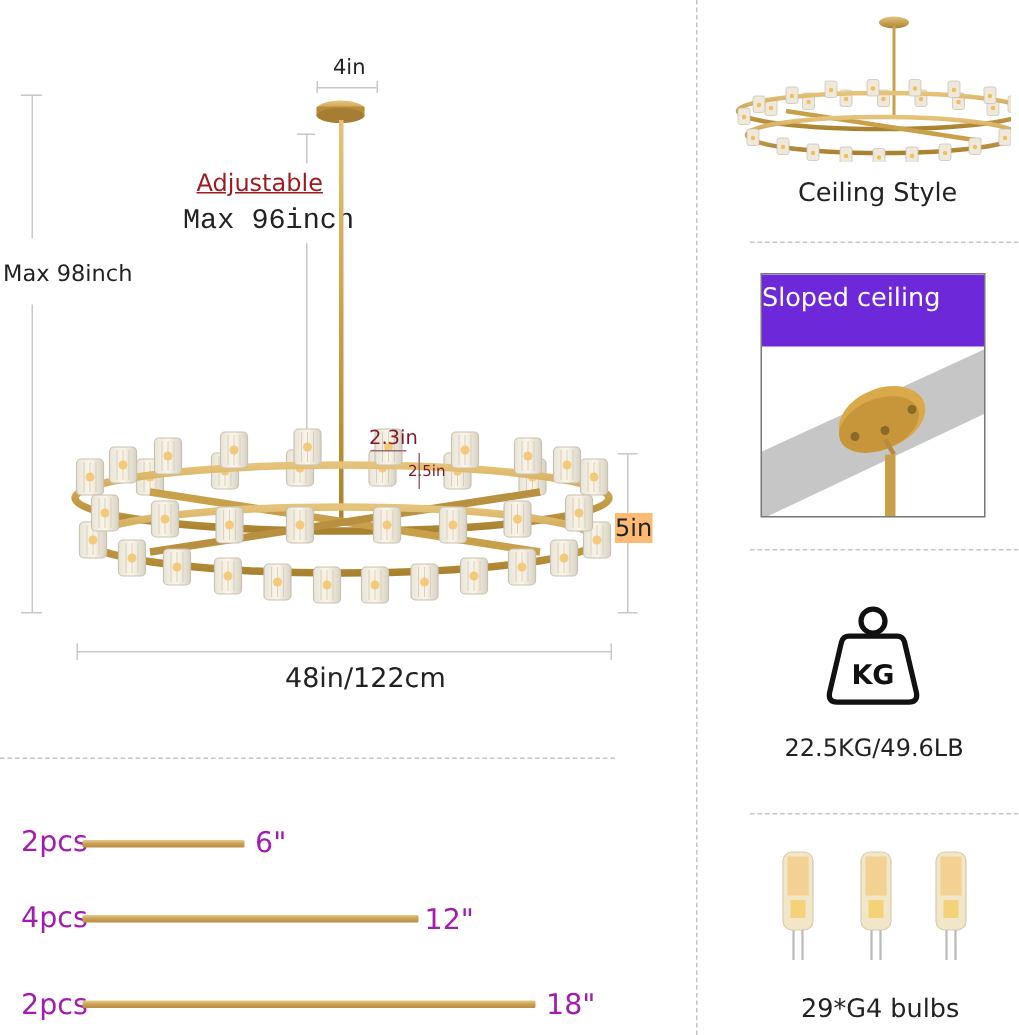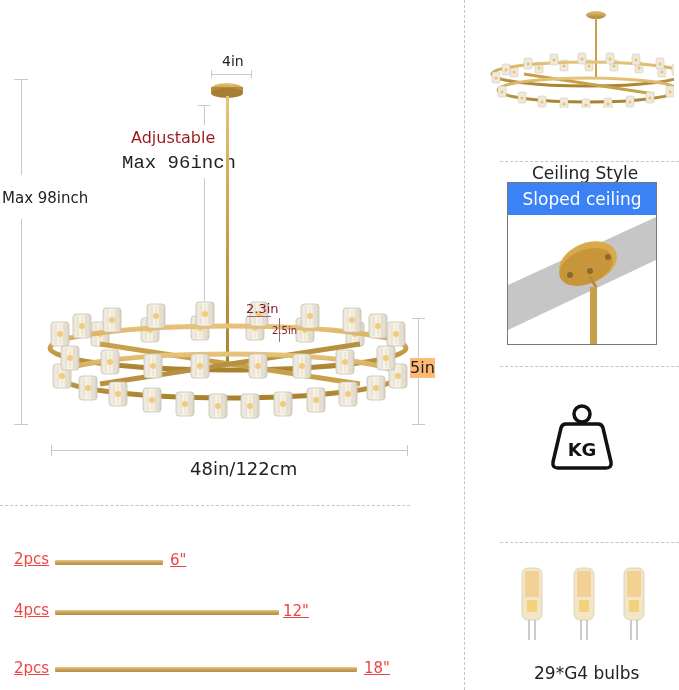--- a/index.html
+++ b/index.html
@@ -3,43 +3,43 @@
 <meta charset="utf-8">
 <style>
   html,body{margin:0;padding:0;background:#fff;}
   body{width:679px;height:690px;position:relative;overflow:hidden;font-family:"DejaVu Sans","Liberation Sans",sans-serif;color:#222;}
   .abs{position:absolute;}
   .txt{white-space:nowrap;line-height:1;}
   .dim-line{background:#c8c8c8;}
   .vdash{position:absolute;width:0;border-left:1px dashed #c4c4c4;}
   .hdash{position:absolute;height:0;border-top:1px dashed #c4c4c4;}
   .rod{position:absolute;height:5px;background:linear-gradient(#e8c98a,#c9a056 50%,#b88c42);border-radius:1px;}
-  .lbl{font-size:15px;color:#ef4444;text-decoration:underline;}
+  .lbl{font-size:19px;color:#a21caf;}
   .sloped-box{border:1px solid #777;background:#fff;overflow:hidden;}
-  .sloped-head{background:#3b82f6;color:#fff;font-size:17px;text-align:center;height:32px;line-height:32px;}
+  .sloped-head{background:#6d28d9;color:#fff;font-size:17px;text-align:left;height:48px;line-height:32px;}
 </style>
 </head>
 <body>
 
-<div class="abs" style="left:0;top:16px;width:460px;height:490px;">
+<div class="abs" style="left:0;top:0;width:460px;height:490px;">
 
   <div class="abs txt" style="left:222px;top:38px;font-size:14px;">4in</div>
   <div class="abs dim-line" style="left:211px;top:58px;width:40px;height:1px;"></div>
   <div class="abs dim-line" style="left:211px;top:54px;width:1px;height:8px;"></div>
   <div class="abs dim-line" style="left:251px;top:54px;width:1px;height:8px;"></div>
 
   <div class="abs dim-line" style="left:21px;top:63px;width:1px;height:96px;"></div>
   <div class="abs dim-line" style="left:14px;top:63px;width:14px;height:1px;"></div>
   <div class="abs txt" style="left:2px;top:175px;font-size:15px;">Max 98inch</div>
   <div class="abs dim-line" style="left:21px;top:203px;width:1px;height:205px;"></div>
   <div class="abs dim-line" style="left:14px;top:408px;width:14px;height:1px;"></div>
 
   <div class="abs dim-line" style="left:204px;top:89px;width:1px;height:20px;"></div>
   <div class="abs dim-line" style="left:198px;top:89px;width:12px;height:1px;"></div>
-  <div class="abs txt" style="left:131px;top:114px;font-size:16px;color:#9b1b1f;">Adjustable</div>
+  <div class="abs txt" style="left:131px;top:114px;font-size:16px;color:#9b1b1f;text-decoration:underline;">Adjustable</div>
   <div class="abs txt" style="left:122px;top:138px;font-size:19px;font-family:Liberation Mono, monospace;">Max 96inch</div>
   <div class="abs dim-line" style="left:204px;top:162px;width:1px;height:140px;"></div>
   <div class="abs dim-line" style="left:198px;top:302px;width:12px;height:1px;"></div>
 
   <svg class="abs" style="left:40px;top:60px;" width="380" height="360" viewBox="0 0 380 360">
     <defs>
       <linearGradient id="gold" x1="0" y1="0" x2="0" y2="1">
         <stop offset="0" stop-color="#e6c37a"></stop>
         <stop offset="0.5" stop-color="#c9a04a"></stop>
         <stop offset="1" stop-color="#a9822f"></stop>
@@ -183,21 +183,21 @@
     <use href="#s2" x="18" y="84"></use>
       <use href="#s2" x="38" y="90"></use>
       <use href="#s2" x="58" y="94"></use>
       <use href="#s2" x="80" y="96"></use>
       <use href="#s2" x="102" y="97"></use>
       <use href="#s2" x="124" y="96"></use>
       <use href="#s2" x="146" y="94"></use>
       <use href="#s2" x="166" y="90"></use>
       <use href="#s2" x="186" y="84"></use>
   </svg>
-  <div class="abs txt" style="left:62px;top:121px;font-size:17px;margin-top:44px;">Ceiling Style</div>
+  <div class="abs txt" style="left:62px;top:121px;font-size:17px;">Ceiling Style</div>
   <div class="hdash" style="left:30px;top:161px;width:179px;"></div>
 
   <div class="abs sloped-box" style="left:37px;top:182px;width:148px;height:161px;">
     <div class="sloped-head">Sloped ceiling</div>
     <svg width="148" height="129" viewBox="0 0 148 129" style="display:block;">
       <polygon points="0,70 148,2 148,45 0,115" fill="#c6c6c6"></polygon>
       <ellipse cx="80" cy="48" rx="30" ry="20" fill="#d9a94a" transform="rotate(-22 80 48)"></ellipse>
       <ellipse cx="78" cy="52" rx="28" ry="17" fill="#c8963a" transform="rotate(-22 78 52)"></ellipse>
       <circle cx="62" cy="60" r="3" fill="#8a6a28"></circle>
       <circle cx="100" cy="42" r="3" fill="#8a6a28"></circle>
@@ -207,20 +207,21 @@
     </svg>
   </div>
 
   <div class="hdash" style="left:30px;top:366px;width:179px;"></div>
 
   <svg class="abs" style="left:80px;top:402px;" width="64" height="70" viewBox="0 0 64 70">
     <circle cx="32" cy="12" r="8" fill="none" stroke="#111" stroke-width="3.5"></circle>
     <path d="M16 22 L48 22 Q52 22 53 26 L61 60 Q62 66 56 66 L8 66 Q2 66 3 60 L11 26 Q12 22 16 22 Z" fill="none" stroke="#111" stroke-width="3.5" stroke-linejoin="round"></path>
     <text x="32" y="54" text-anchor="middle" font-family="DejaVu Sans, sans-serif" font-weight="bold" font-size="18" fill="#111">KG</text>
   </svg>
+  <div class="abs txt" style="left:53px;top:491px;font-size:16px;">22.5KG/49.6LB</div>
 
   <div class="hdash" style="left:30px;top:542px;width:179px;"></div>
 
   <svg class="abs" style="left:40px;top:566px;" width="150" height="80" viewBox="0 0 150 80">
     <defs>
       <g id="bulb">
         <rect x="-10" y="0" width="20" height="52" rx="6" fill="#f1e6c8" stroke="#d8ccae" stroke-width="0.8"></rect>
         <rect x="-7" y="3" width="14" height="26" fill="#f2c77c" opacity="0.7"></rect>
         <rect x="-5" y="32" width="10" height="12" fill="#f3d27a"></rect>
         <line x1="-3" y1="52" x2="-3" y2="72" stroke="#bbb" stroke-width="1.5"></line>

